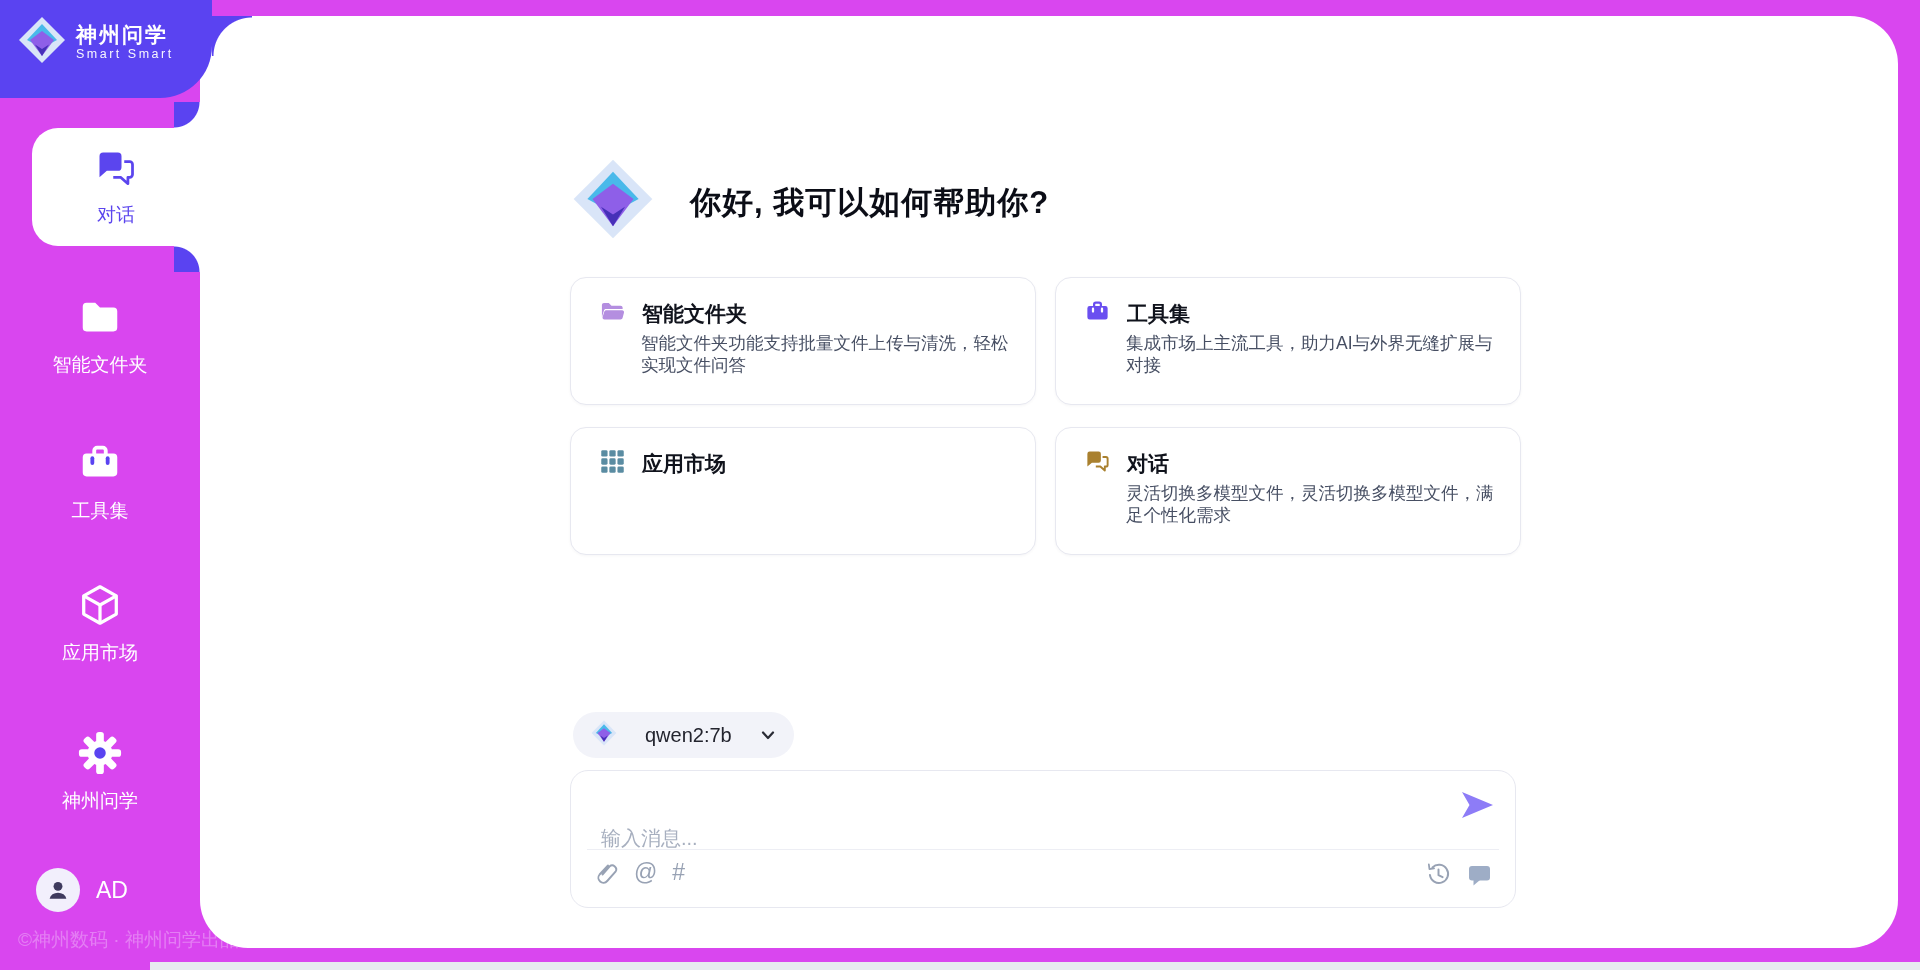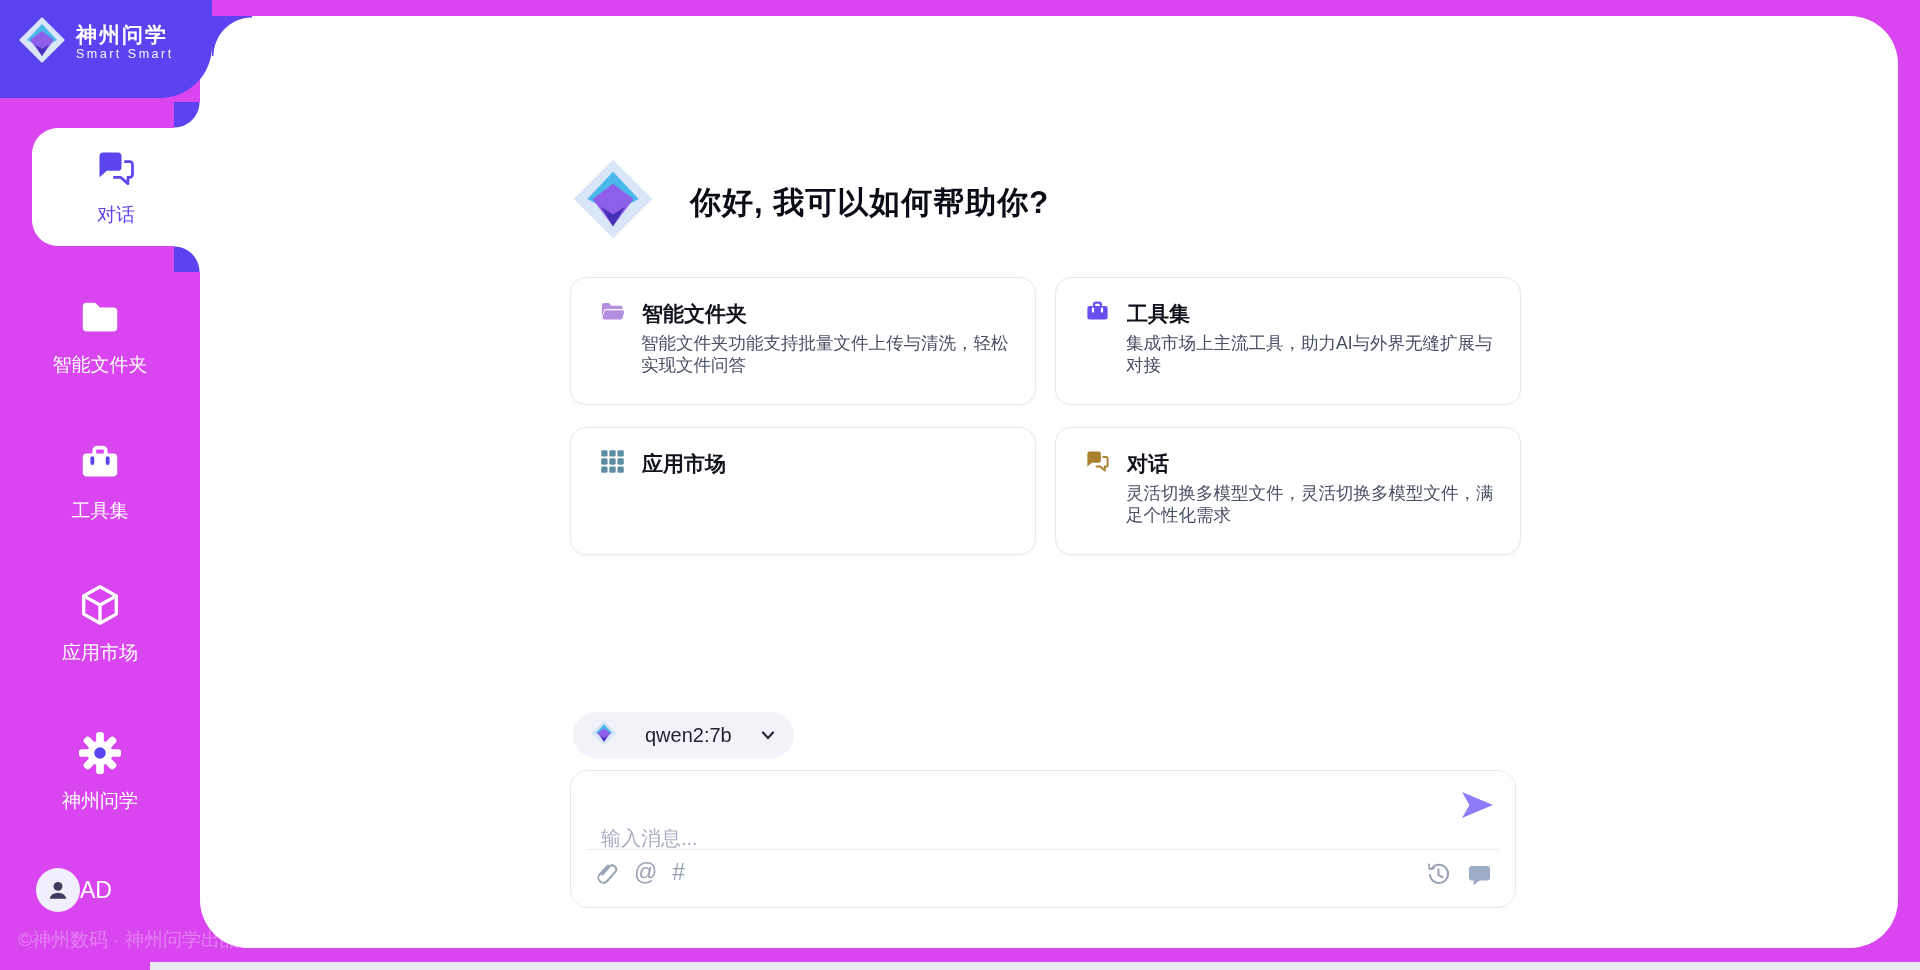--- a/index.html
+++ b/index.html
@@ -31,21 +31,21 @@
         border-radius:26px 0 0 26px;z-index:4;display:flex;flex-direction:column;
         align-items:center;justify-content:center;gap:7px;cursor:pointer;}
   .tab-active .lbl{color:#5b45ee;font-size:19px;}
 
   .side-item{position:absolute;left:0;width:200px;display:flex;flex-direction:column;
         align-items:center;gap:8px;z-index:4;cursor:pointer;}
   .side-item .lbl{color:#ffffff;font-size:19px;}
   #si-folder{top:294px;} #si-tools{top:440px;} #si-apps{top:582px;} #si-settings{top:730px;}
 
   .user-row{position:absolute;left:0;top:868px;width:164px;display:flex;align-items:center;
-        padding-left:36px;box-sizing:border-box;z-index:4;cursor:pointer;}
+        padding-left:36px;gap:16px;box-sizing:border-box;z-index:4;cursor:pointer;}
   .avatar{width:44px;height:44px;border-radius:50%;background:#f2effc;display:flex;
         align-items:center;justify-content:center;}
   .user-name{color:#ffffff;font-size:23px;}
 
   .footer-note{position:absolute;left:18px;top:927px;font-size:19px;color:rgba(255,255,255,.3);z-index:4;}
 
   
   .hscroll{position:absolute;left:150px;right:0;bottom:0;height:8px;background:#e7eaf0;z-index:5;}
 
   

